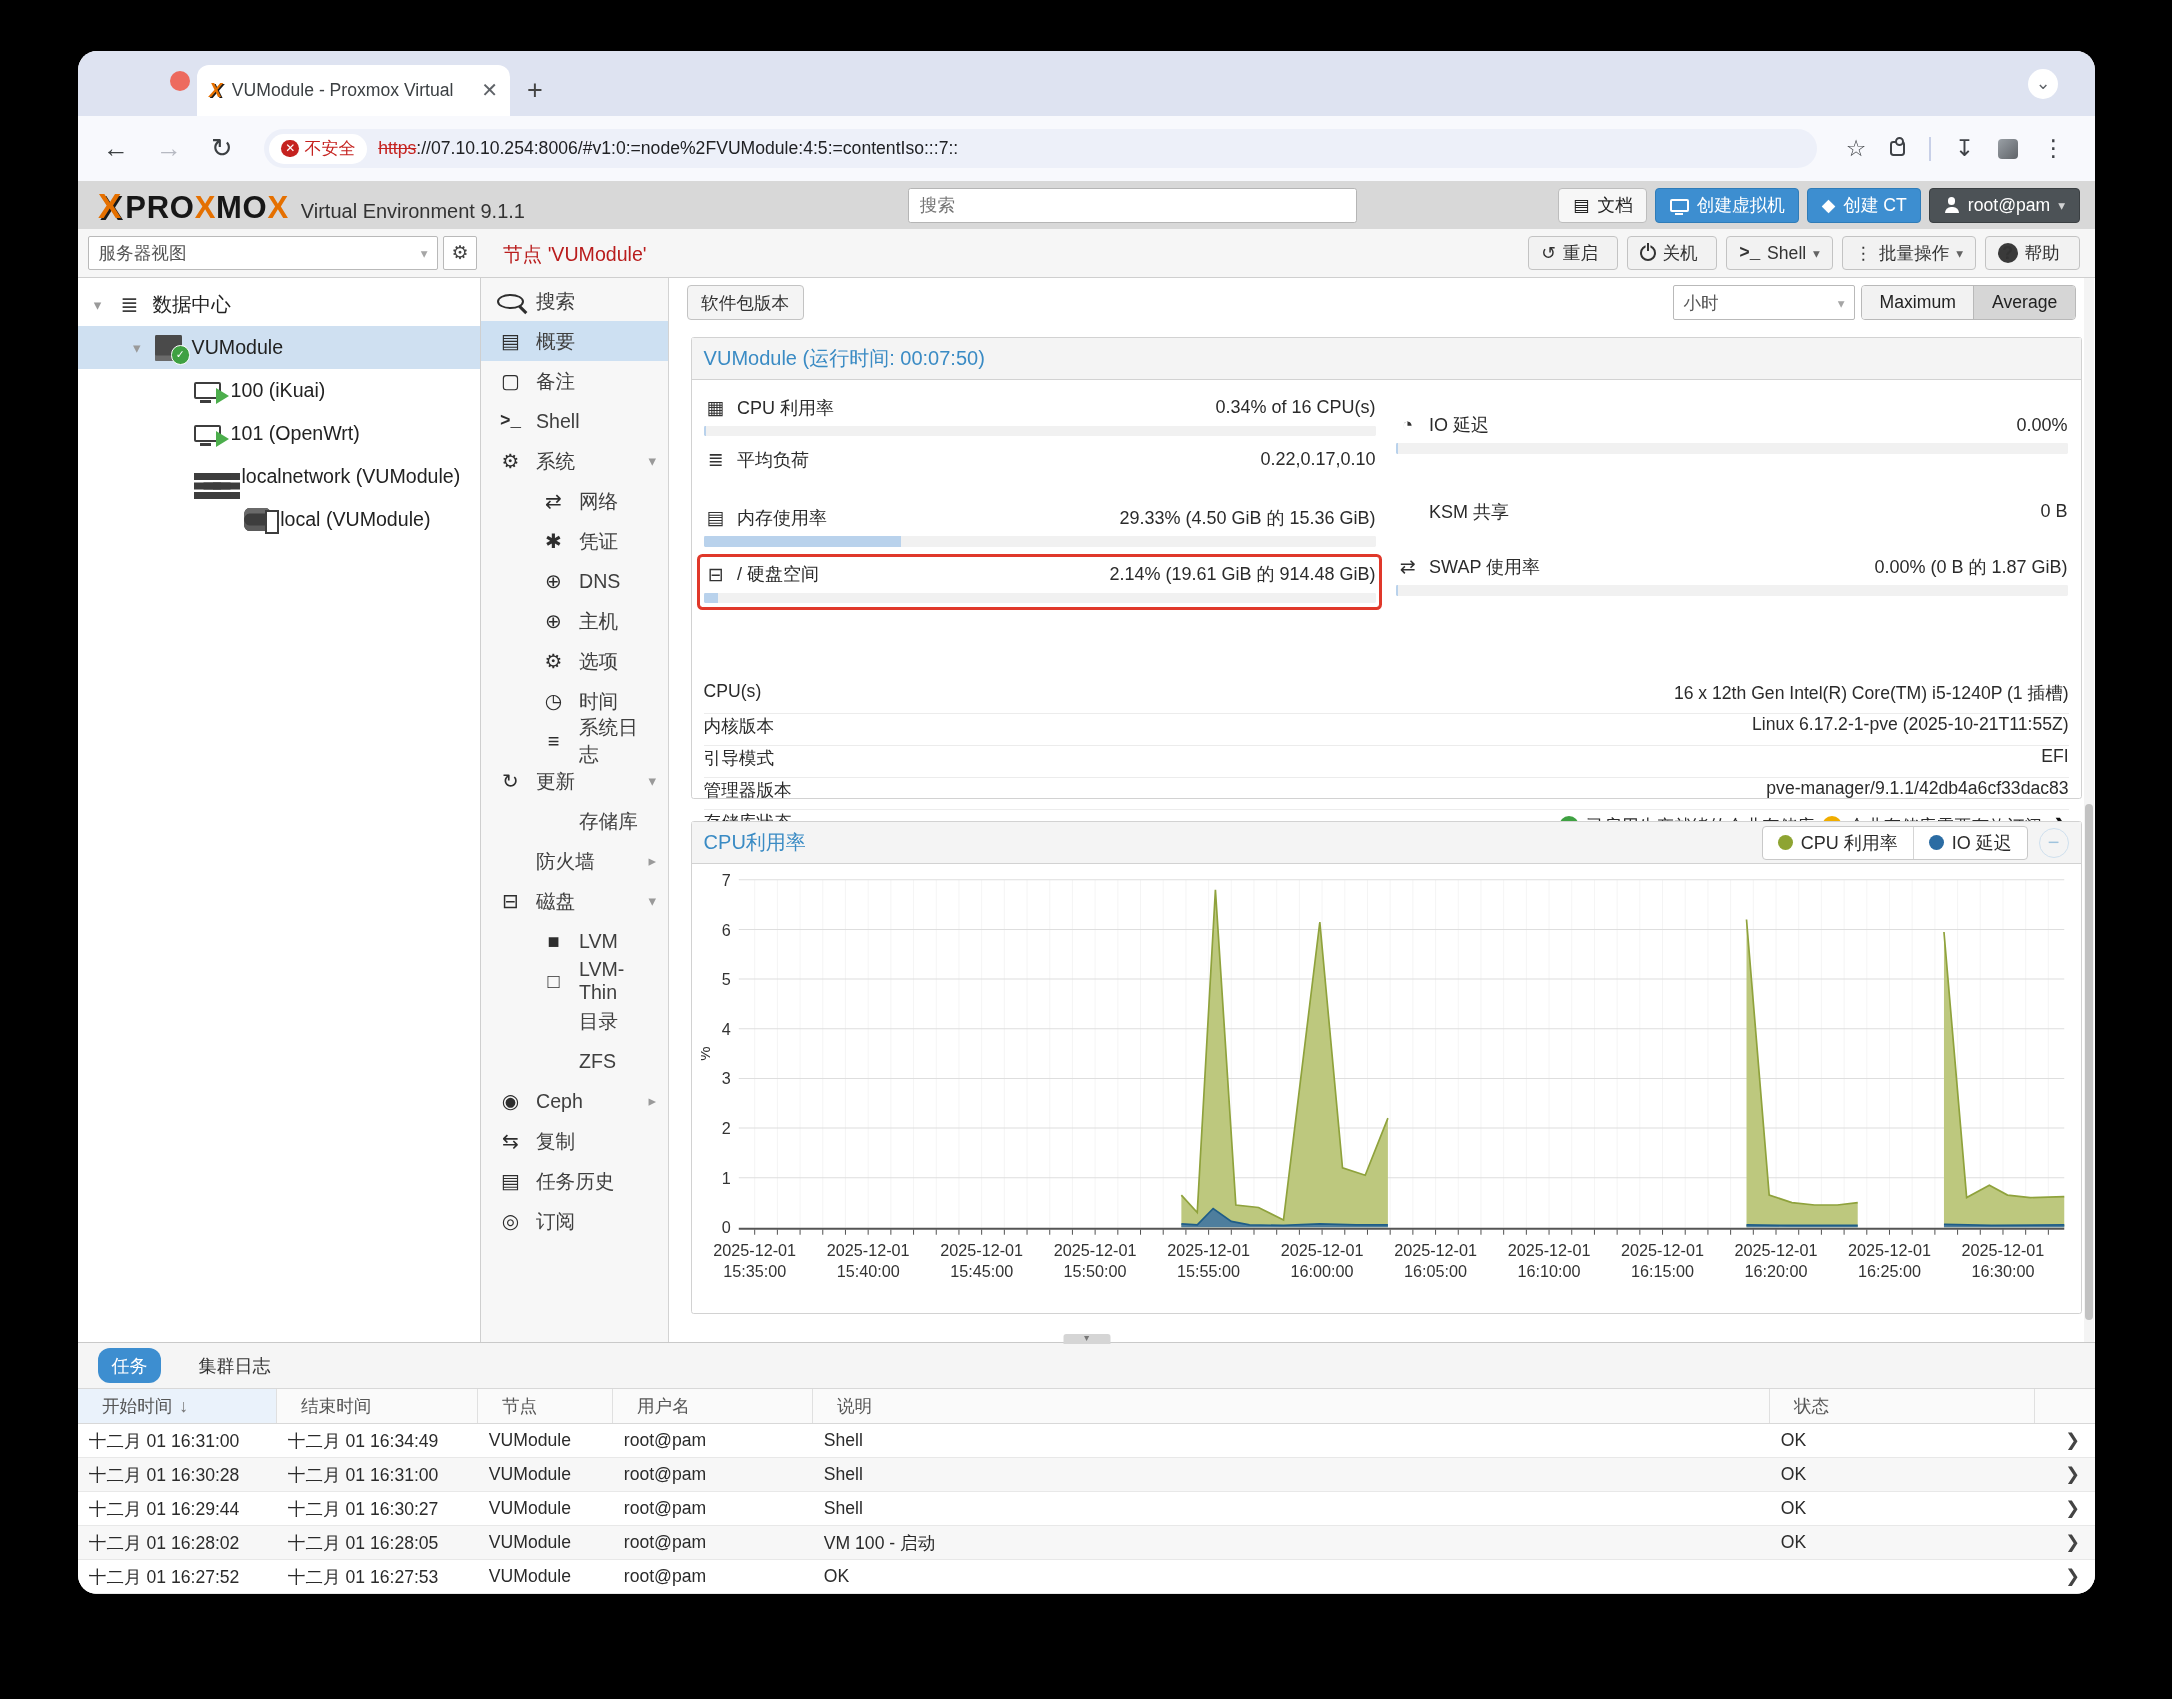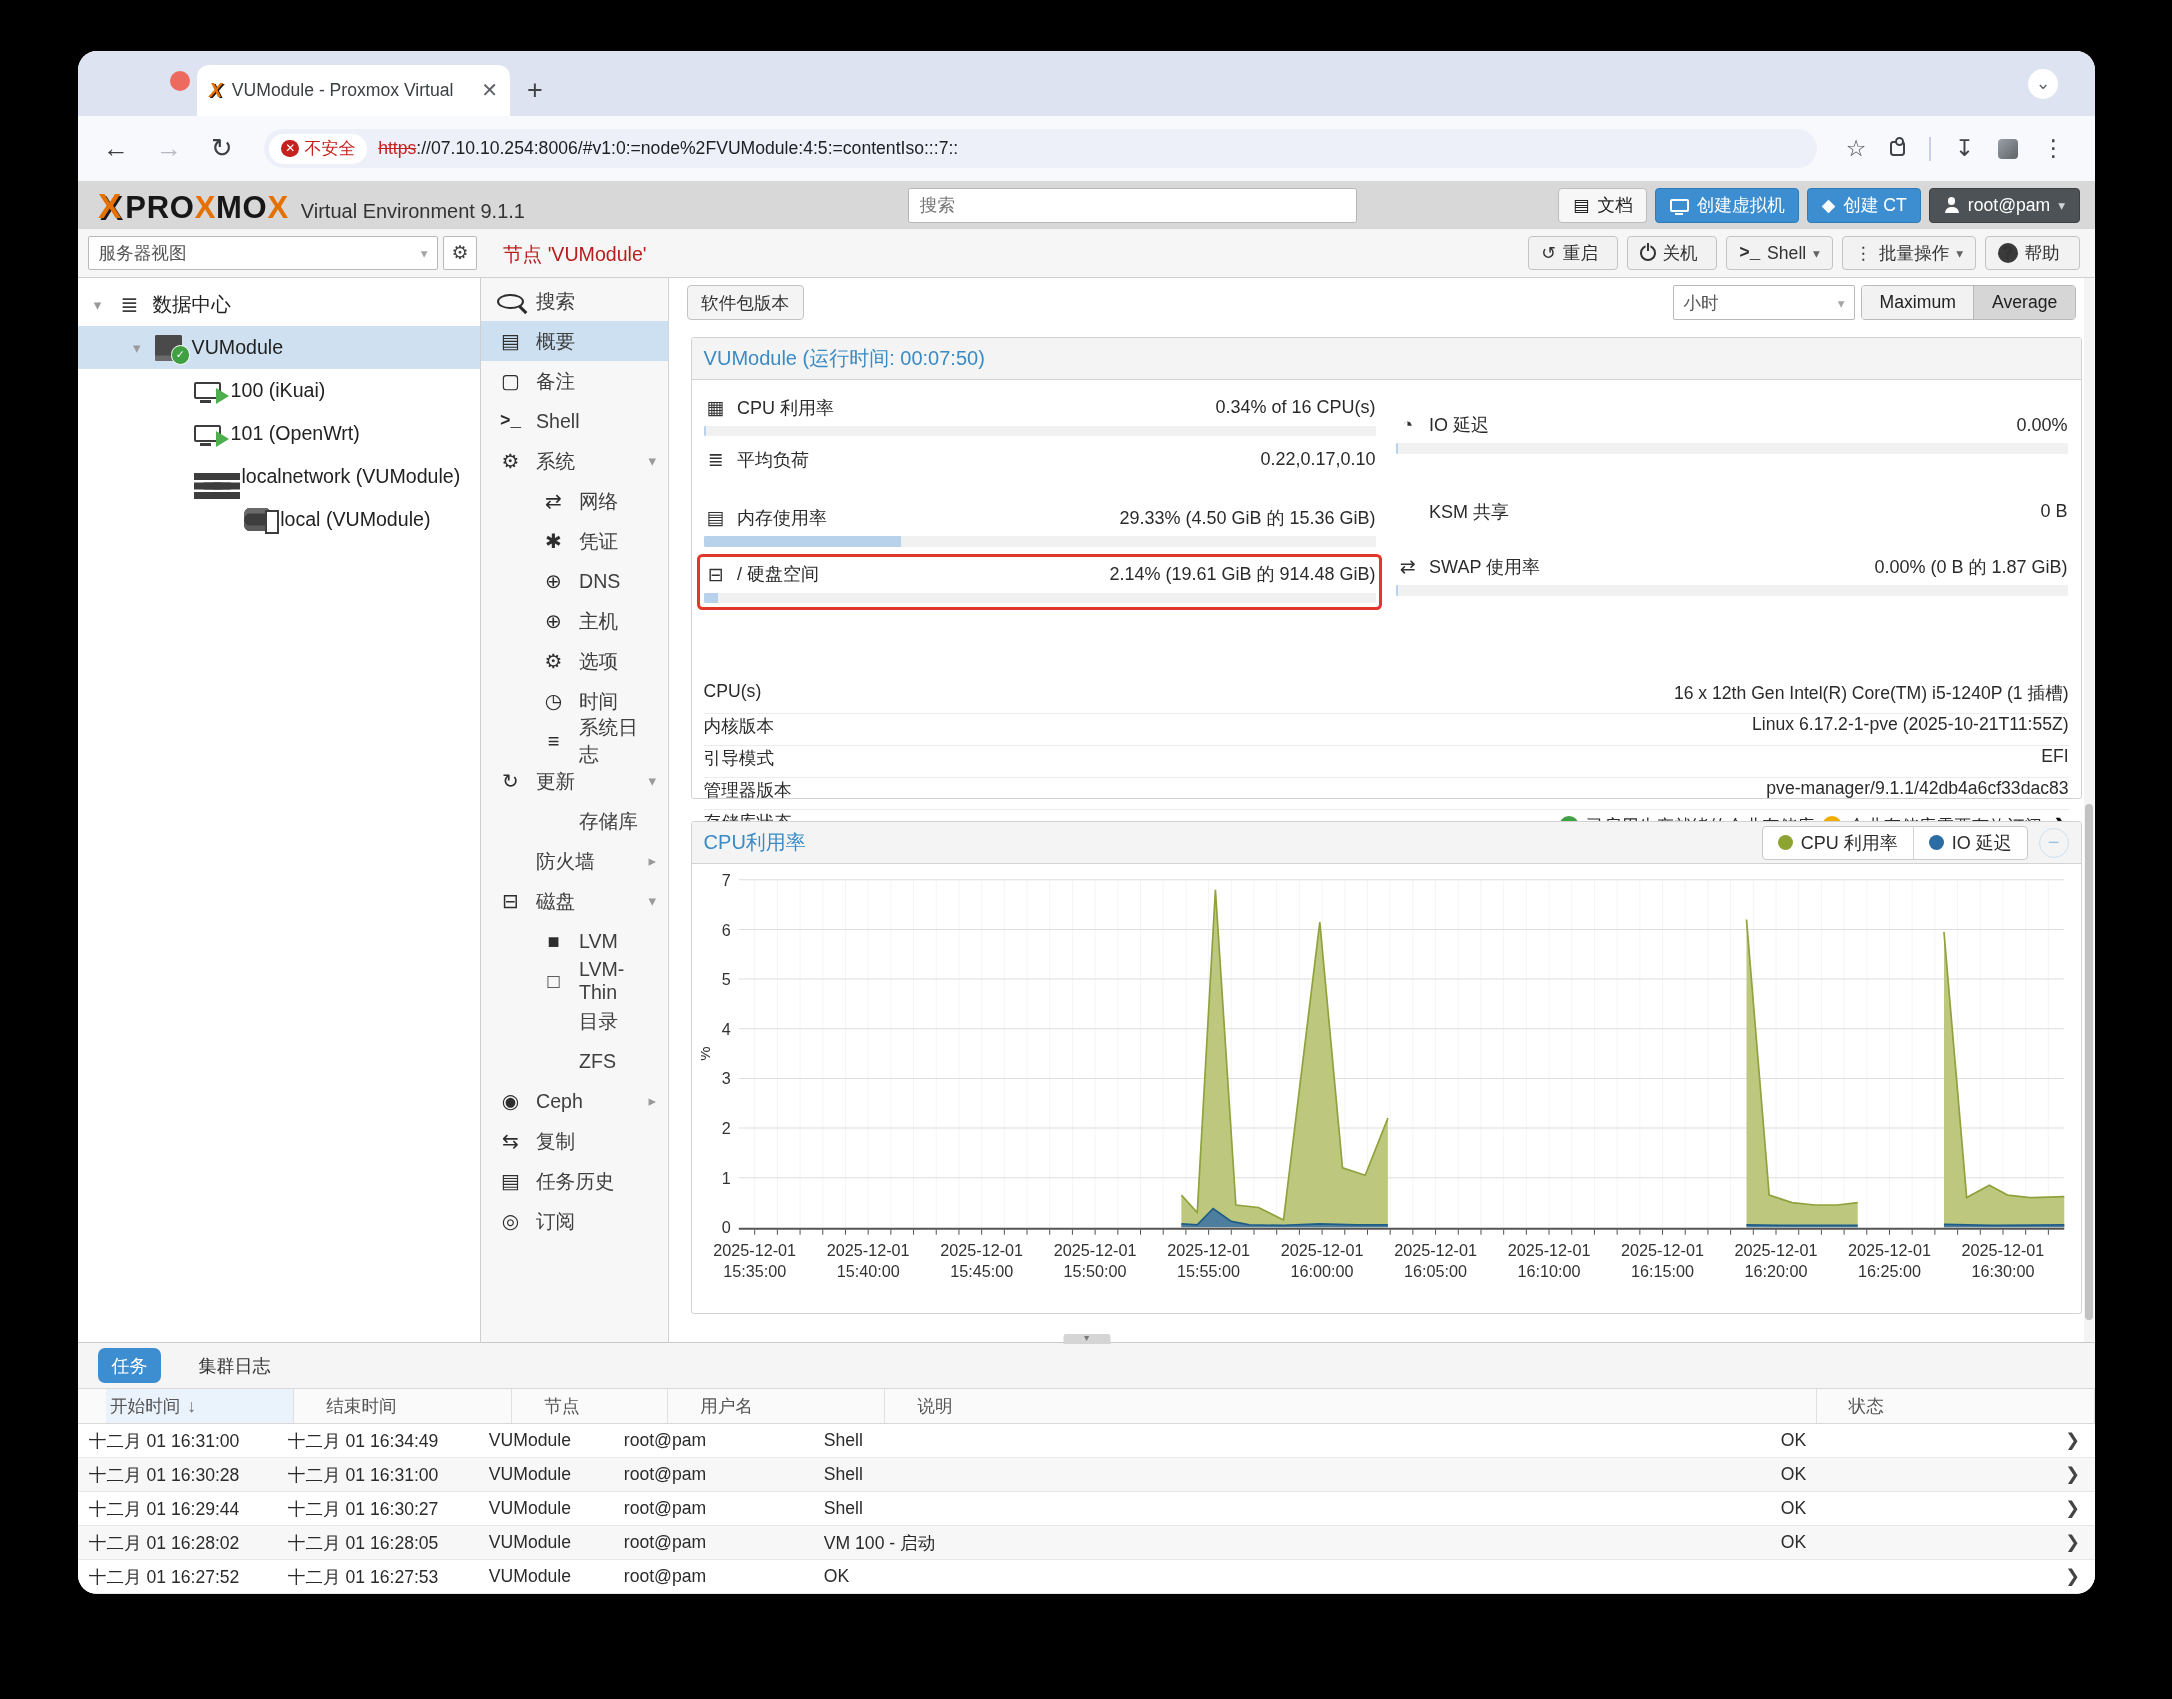--- a/index.html
+++ b/index.html
@@ -137,24 +137,24 @@
   .ax { font-size:24px; fill:#333; font-family:"Liberation Sans","DejaVu Sans",sans-serif; }
   #cpuchart { position:absolute; left:9.5px; top:49px; }
 
   .scrollbar { position:absolute; right:0.7px; top:0; width:10.8px; height:100%; background:#f4f4f4; }
   .thumb { position:absolute; left:1.4px; top:526px; width:8px; height:516px; background:#c2c2c2; border-radius:4px; }
 
   
   .dock { position:absolute; left:0; top:1291px; width:100%; height:251px; background:#fff; border-top:0.7px solid #c9c9c9; }
   .handle { position:absolute; left:50%; top:-9.5px; transform:translateX(-50%); width:47px; height:10.8px; background:#d5d5d5; border-radius:2.7px 2.7px 0 0; color:#777; font-size:8.8px; text-align:center; line-height:9.5px; }
   .docktabs { height:46px; background:#f5f5f5; border-bottom:0.7px solid #d8d8d8; display:flex; align-items:center; gap:24px; padding-left:20px; }
-  .dtab { font-size:18px; color:#333; padding:5.4px 13.5px; border-radius:7px; }
+  .dtab { font-size:18px; color:#333; padding:5.4px 13.5px; border-radius:12px; }
   .dtab.active { background:var(--accent); color:#fff; }
   .thead { height:35px; display:flex; background:#fafafa; border-bottom:0.7px solid #d8d8d8; }
-  .th { display:flex; align-items:center; padding:0 4px; font-size:17.6px; color:#555; border-right:0.7px solid #e0e0e0;margin-left:28px; }
+  .th { display:flex; align-items:center; padding:0 24px; font-size:17.6px; color:#555; border-right:0.7px solid #e0e0e0; }
   .th.sorted { background:#eaf2fb; }
   .sort { margin-left:6.8px; color:#777; }
   .tr { height:34px; display:flex; border-bottom:0.7px solid #e8e8e8; }
   .tr.alt { background:#f7f7f7; }
   .td { display:flex; align-items:center; padding:0 10.8px; font-size:17.6px; color:#2b2b2b; white-space:nowrap; overflow:hidden; }
   .td.chev { flex:1; justify-content:flex-end; color:#444; font-weight:bold; padding-right:15px; }
   .stub { height:2.7px; background:#fdfdfd; }
 </style>
 </head>
 <body>

